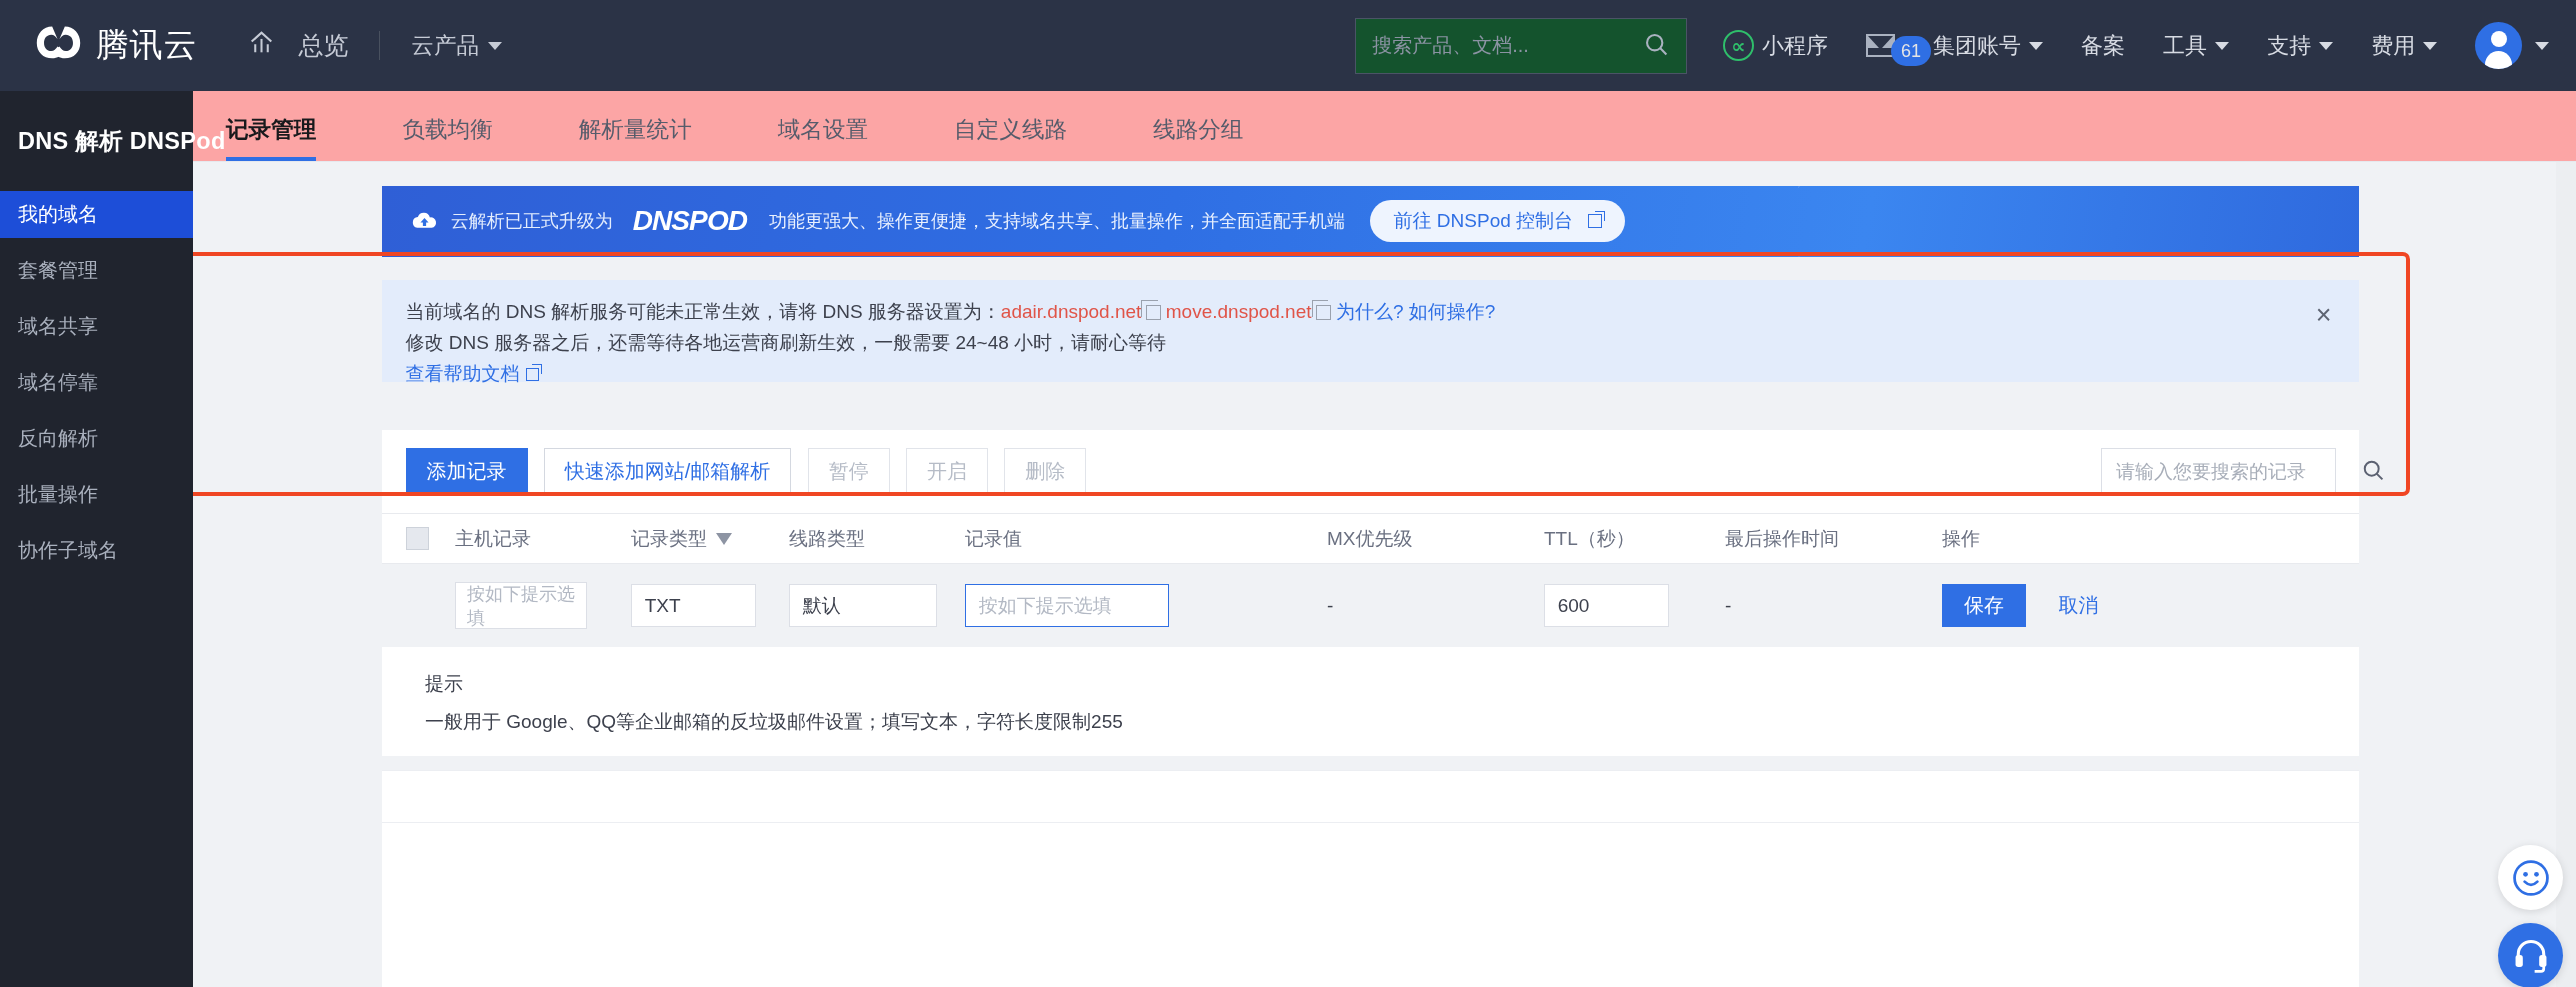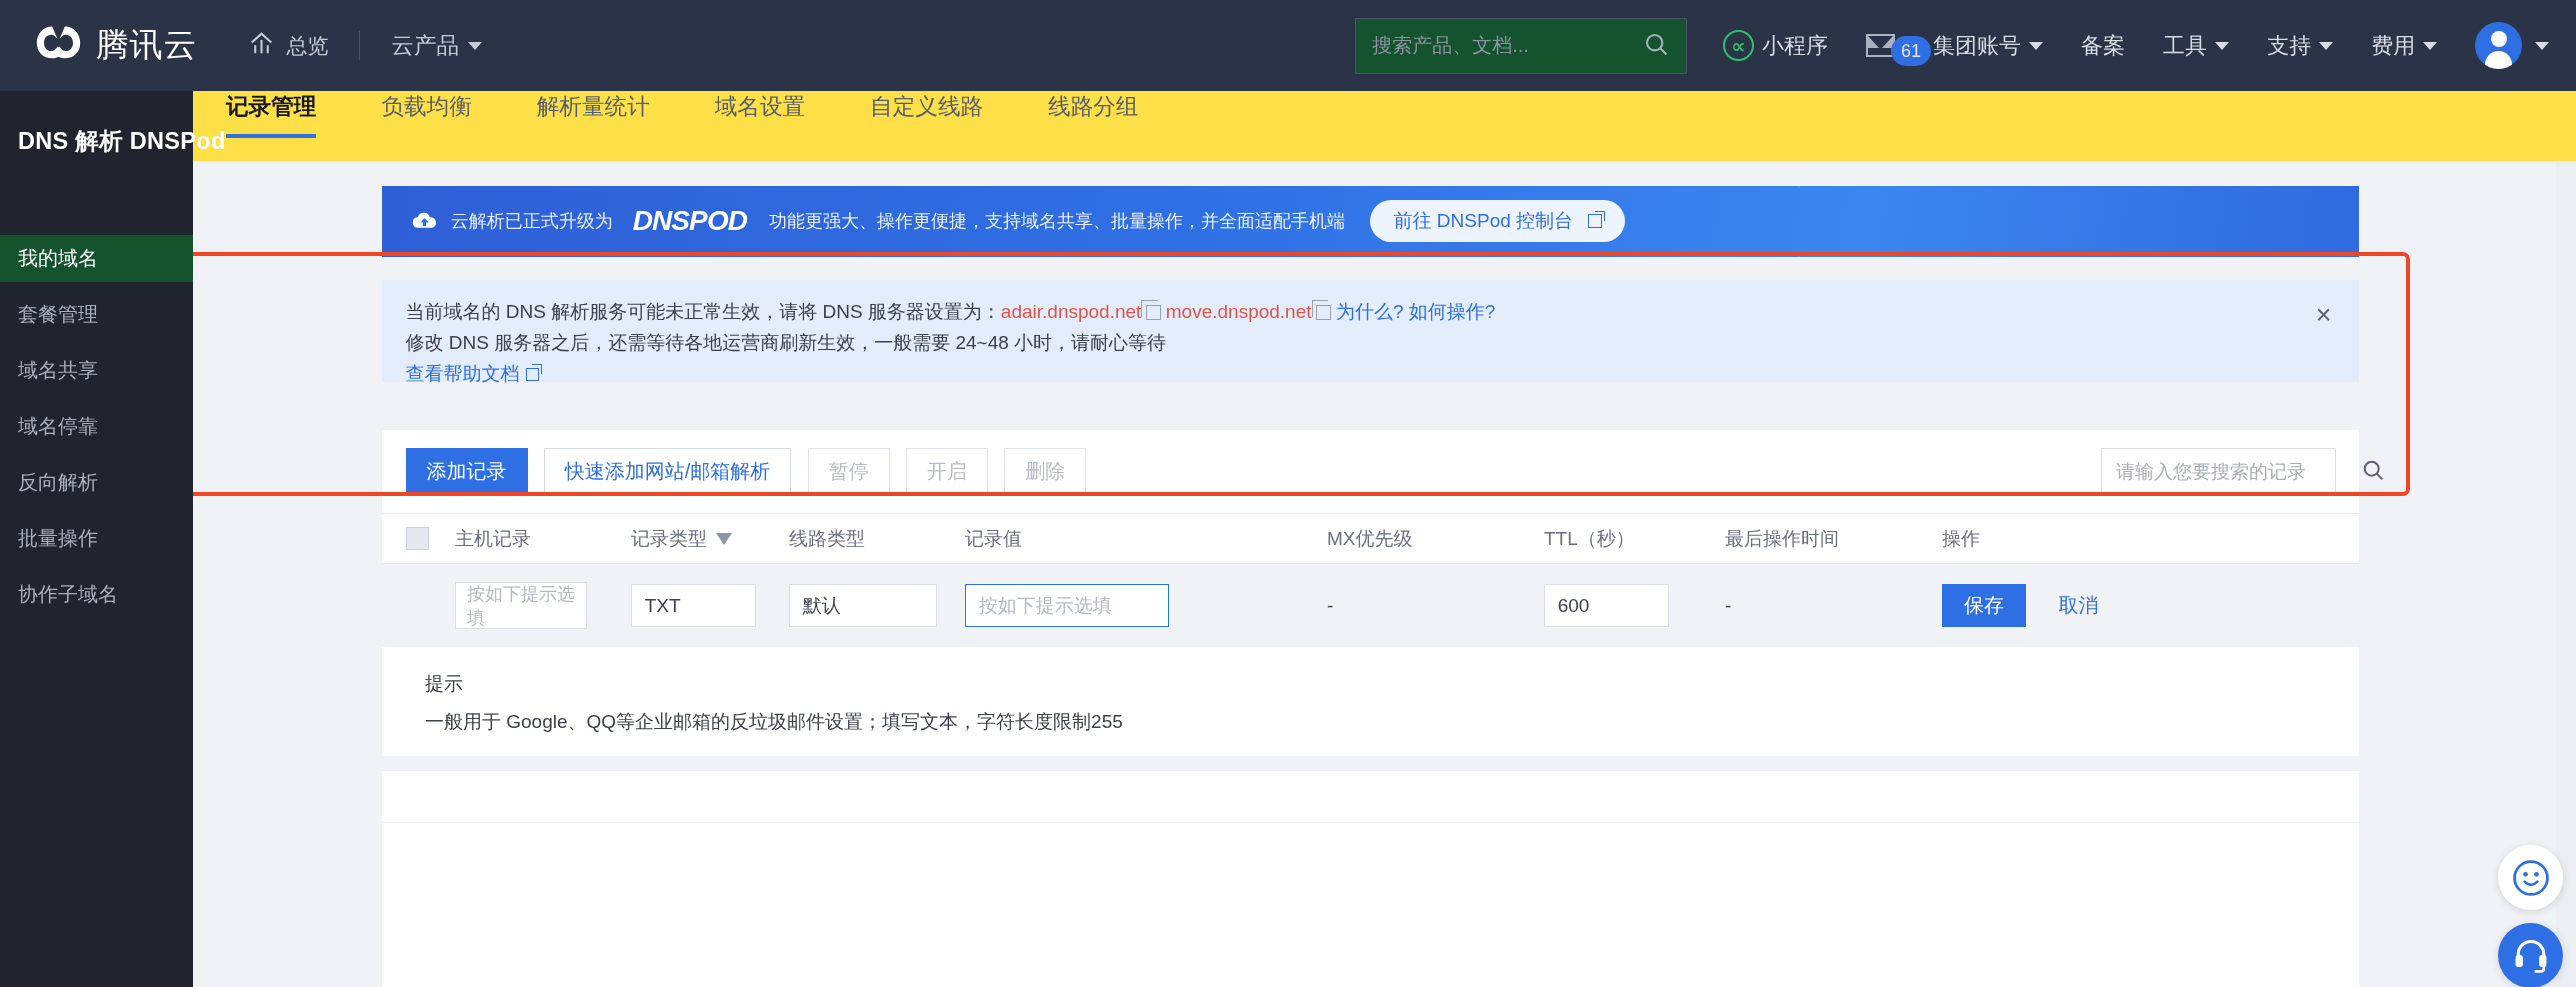--- a/index.html
+++ b/index.html
@@ -18,22 +18,22 @@
     display: flex; align-items: center;
     z-index: 40;
   }
   .logo-wrap { display: flex; align-items: flex-start; margin-left: 34px; }
   .logo-mark { width: 49px; height: 38px; }
   .logo-text {
     color: #fff; font-size: 33px; letter-spacing: 0.9px;
     margin-left: 12.7px; font-weight: 400;
   }
   .nav-overview {
-    display: flex; align-items: center; gap: 12px;
-    margin-left: 52px; color: #c6cbd6; font-size: 21px;
+    display: flex; align-items: center; gap: 24px;
+    margin-left: 52px; color: #c6cbd6; font-size: 25px;
   }
   .nav-divider { width: 0.9px; height: 29px; background: #49515f; margin: 0 31px; }
   .nav-prod { color: #c6cbd6; font-size: 22.6px; display:flex; align-items:center; gap:9px;}
   .caret { width: 0; height: 0; border-left: 7.2px solid transparent; border-right: 7.2px solid transparent; border-top: 8.1px solid currentColor; display:inline-block; }
 
   .topbar-right { margin-left: auto; display: flex; align-items: center; height: 100%; }
   .search-box {
     width: 332px; height: 56px; background: #14532d;
     border: 0.9px solid #4b5466;
     display: flex; align-items: center; padding: 0 16.3px;
@@ -91,28 +91,29 @@
   }
   .sidebar-title {
     color: #fff; font-size: 23.5px; font-weight: bold;
     padding: 34px 0 34px 18px; letter-spacing: 0.3px; white-space: nowrap;
   }
   .side-item {
     height: 47px; display: flex; align-items: center;
     padding-left: 18px; color: #a9b0bd; font-size: 20px;
     margin-bottom: 9px;
   }
-  .side-item.active { background: #14532d; color: #fff; margin-top: 44px; }
+  .side-item.active { background: #1d4ed8; color: #fff; }
 
   
   .tabbar {
     position: absolute; top: 91px; left: 193px;
-    width: 2383px; height: 71px; background: #fde047;
-    display: flex; align-items: flex-start;
+    width: 2383px; height: 71px; background: #fca5a5;
+    display: flex; align-items: flex-end;
     border-bottom: 0.9px solid #e6e9ee;
+    gap: 21px;
   }
   .tab {
     font-size: 22.6px; color: #565c6b; padding: 0 0 16.3px 0;
     margin-left: 65px; position: relative; white-space: nowrap;
   }
   .tab:first-child { margin-left: 33px; }
   .tab.active { color: #18191c; font-weight: bold; }
   .tab.active::after {
     content: ''; position: absolute; left: 0; right: 0; bottom: 0;
     height: 4.5px; background: #2f6fe4;

